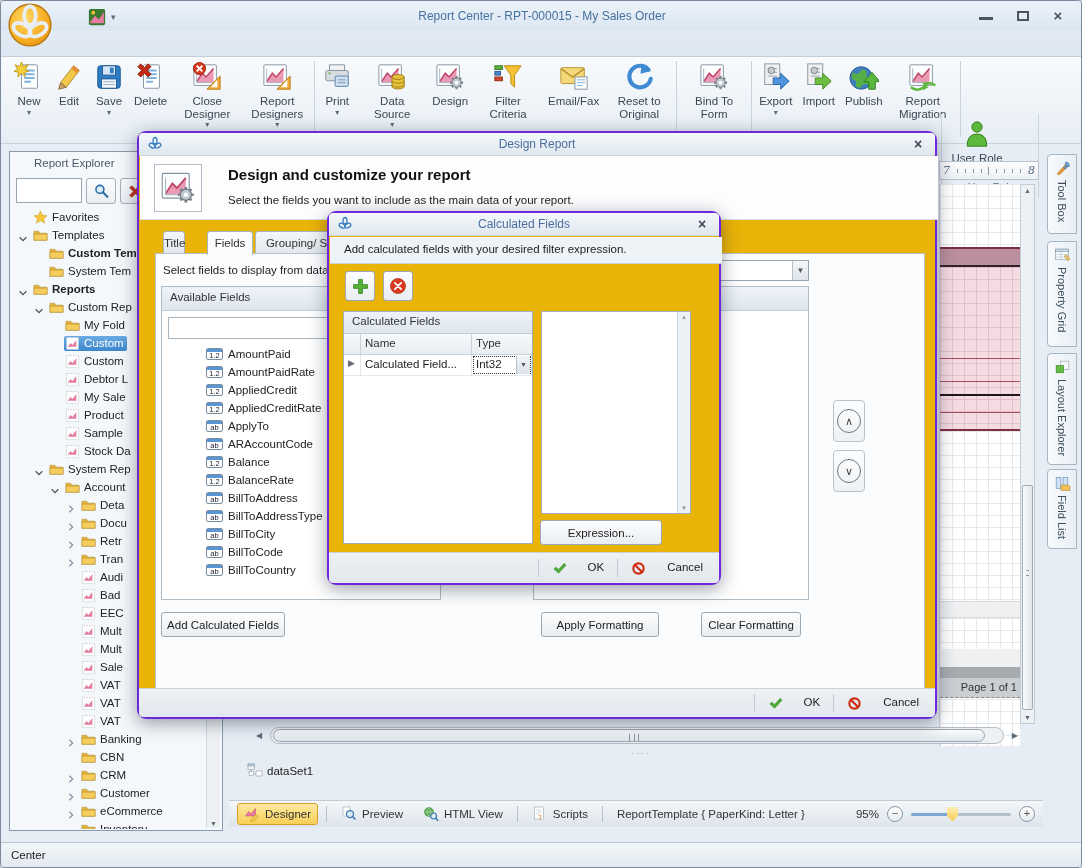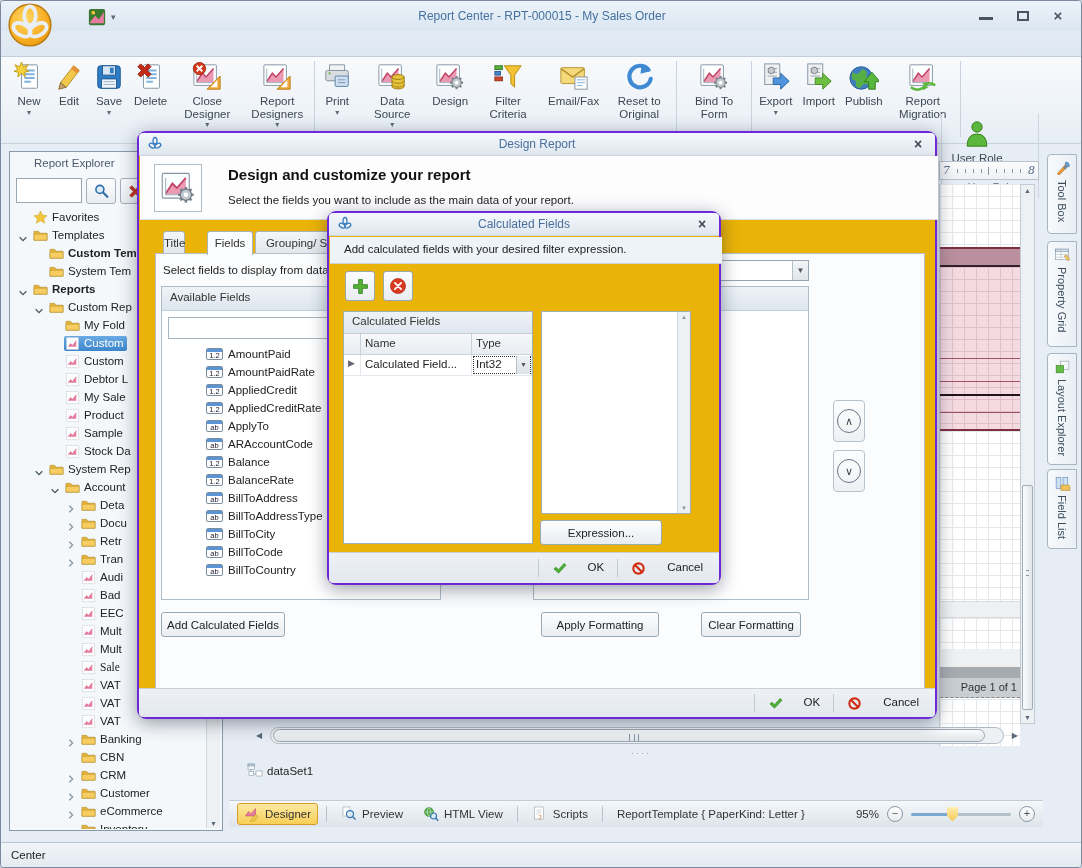--- a/index.html
+++ b/index.html
@@ -900,21 +900,21 @@
             <span class="ico tico">
               <svg viewBox="0 0 32 32" xmlns="http://www.w3.org/2000/svg">
                 <rect x="3" y="3" width="26" height="26" fill="#fdfdfd" stroke="#9aa4ae" stroke-dasharray="2 1.4"></rect>
                 <path d="M7 23l5-7 4 4 8-10v13H7z" fill="#e87ca0"></path>
                 <path d="M7 23l5-7 4 4 8-10" fill="none" stroke="#b84468"></path>
               </svg>
             </span>
             <span class="tlabel">Mult</span>
           </span>
         </div>
-        <div class="trow" style="padding-left: 54px; font-family: Liberation Serif, serif;">
+        <div class="trow" style="padding-left: 54px;">
           <span class="chev"></span>
           <span class="tsel">
             <span class="ico tico">
               <svg viewBox="0 0 32 32" xmlns="http://www.w3.org/2000/svg">
                 <rect x="3" y="3" width="26" height="26" fill="#fdfdfd" stroke="#9aa4ae" stroke-dasharray="2 1.4"></rect>
                 <path d="M7 23l5-7 4 4 8-10v13H7z" fill="#e87ca0"></path>
                 <path d="M7 23l5-7 4 4 8-10" fill="none" stroke="#b84468"></path>
               </svg>
             </span>
             <span class="tlabel">Sale</span>

